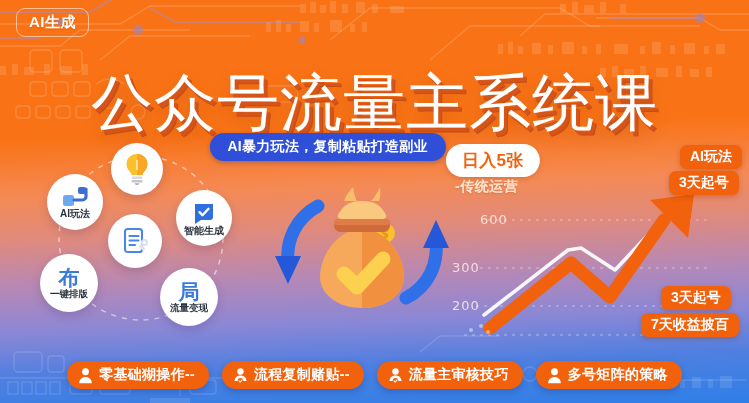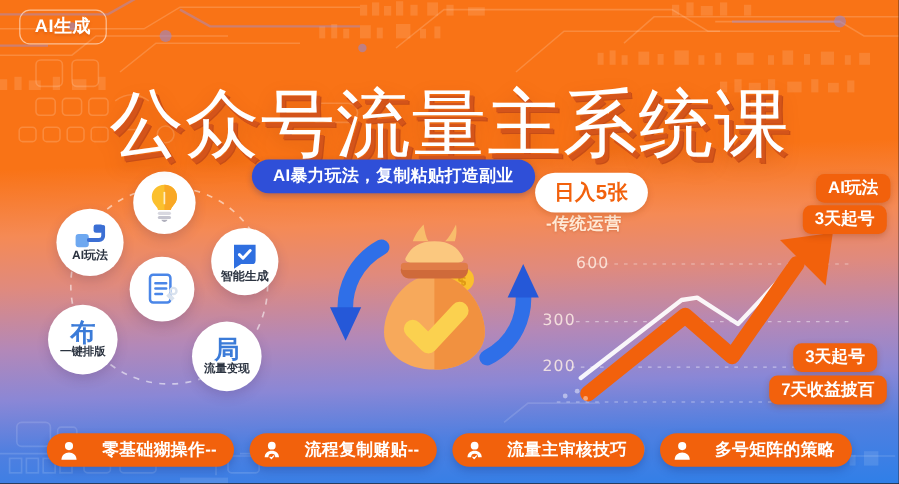--- a/index.html
+++ b/index.html
@@ -104,21 +104,21 @@
   .b-3d-top{left:669px;top:171px;}
   .b-3d-bot{left:661px;top:286px;}
   .b-7d{left:641px;top:313px;}
 
   
   .bottom-bar{
     position:absolute;left:0;right:0;bottom:14px;z-index:9;
     display:flex;justify-content:center;align-items:center;gap:13px;
   }
   .feat{
-    display:flex;align-items:center;gap:19px;background:#f2610c;color:#fff;
+    display:flex;align-items:center;gap:5px;background:#f2610c;color:#fff;
     border-radius:999px;padding:5px 14px 5px 10px;
     box-shadow:0 3px 7px rgba(20,50,130,.30);white-space:nowrap;
   }
   .feat .ftext{font-size:14px;font-weight:800;letter-spacing:.3px;}
   .feat .ficon{width:17px;height:17px;flex:0 0 auto;}
 </style>
 </head>
 <body>
 
 <div class="stage">

